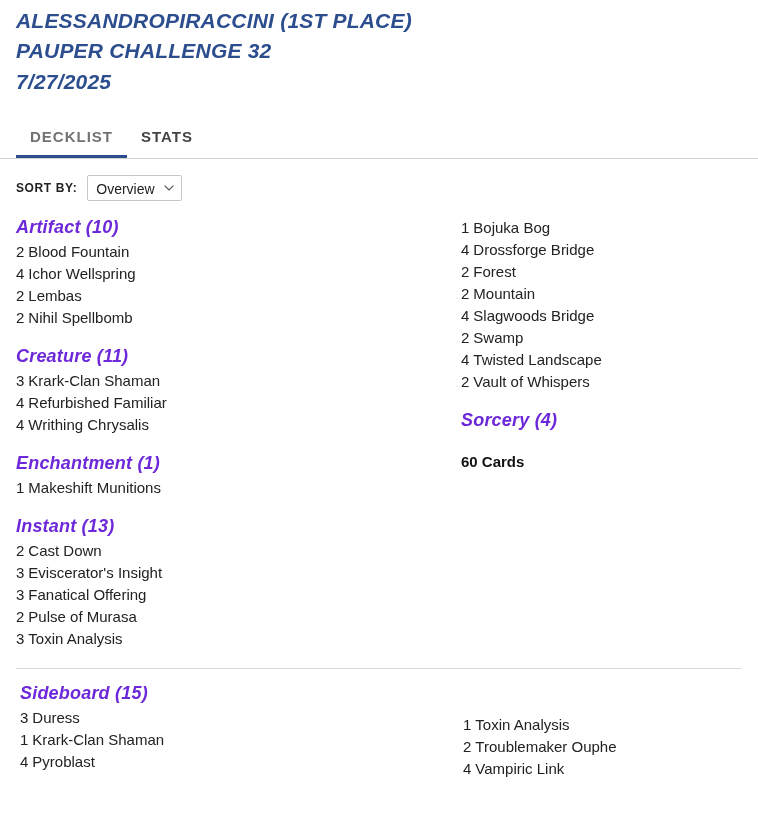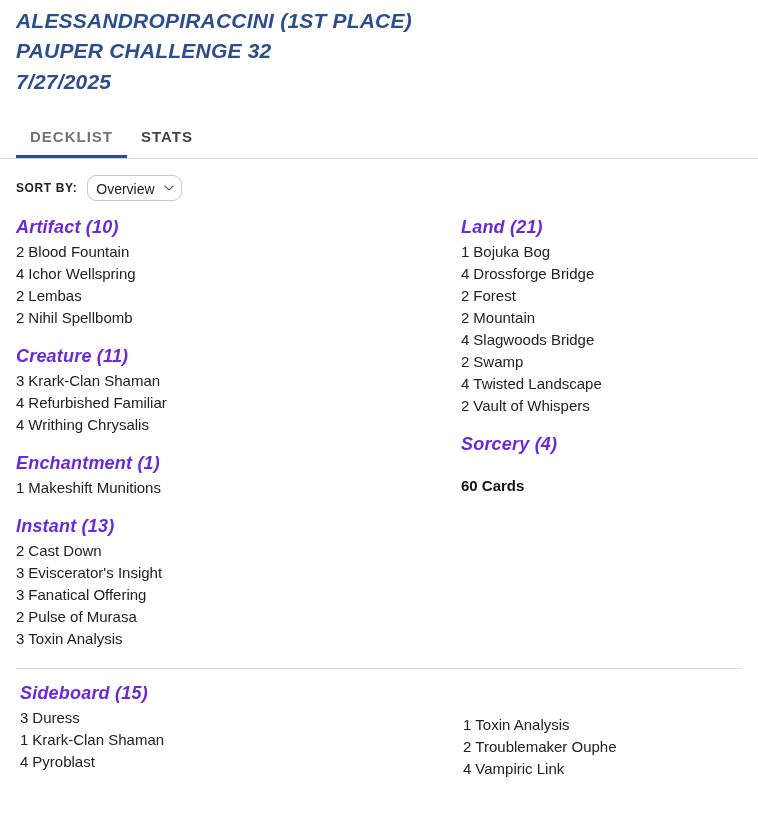--- a/index.html
+++ b/index.html
@@ -87,21 +87,21 @@
   }
   .select-wrap {
     position: relative;
     display: inline-block;
   }
   .select-box {
     appearance: none;
     -webkit-appearance: none;
     border: 1px solid #c7c7c7;
     background: #ffffff;
-    border-radius: 9px;
+    border-radius: 2px;
     font-size: 14px;
     font-family: "Liberation Sans", sans-serif;
     color: #222222;
     padding: 4px 26px 4px 8px;
     height: 26px;
     line-height: 18px;
   }
   .select-arrow {
     position: absolute;
     right: 8px;
@@ -239,21 +239,20 @@
       <div class="card-line">
         <span class="card-qty">2</span><span>Pulse of Murasa</span>
       </div>
       <div class="card-line">
         <span class="card-qty">3</span><span>Toxin Analysis</span>
       </div>
     </div>
 
     <div class="col right">
 
-      <div class="cat-title">Land (21)</div>
       <div class="card-line">
         <span class="card-qty">1</span><span>Bojuka Bog</span>
       </div>
       <div class="card-line">
         <span class="card-qty">4</span><span>Drossforge Bridge</span>
       </div>
       <div class="card-line">
         <span class="card-qty">2</span><span>Forest</span>
       </div>
       <div class="card-line">

